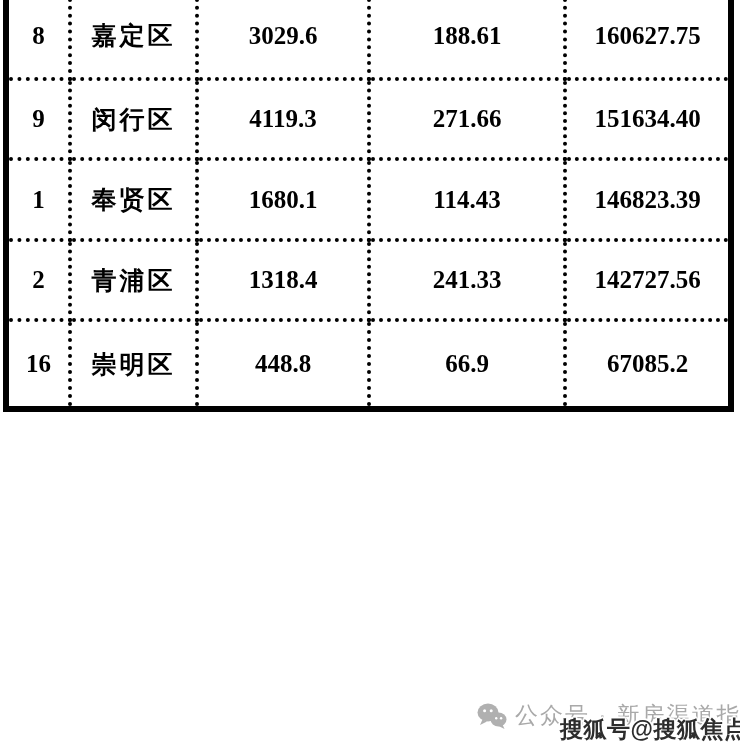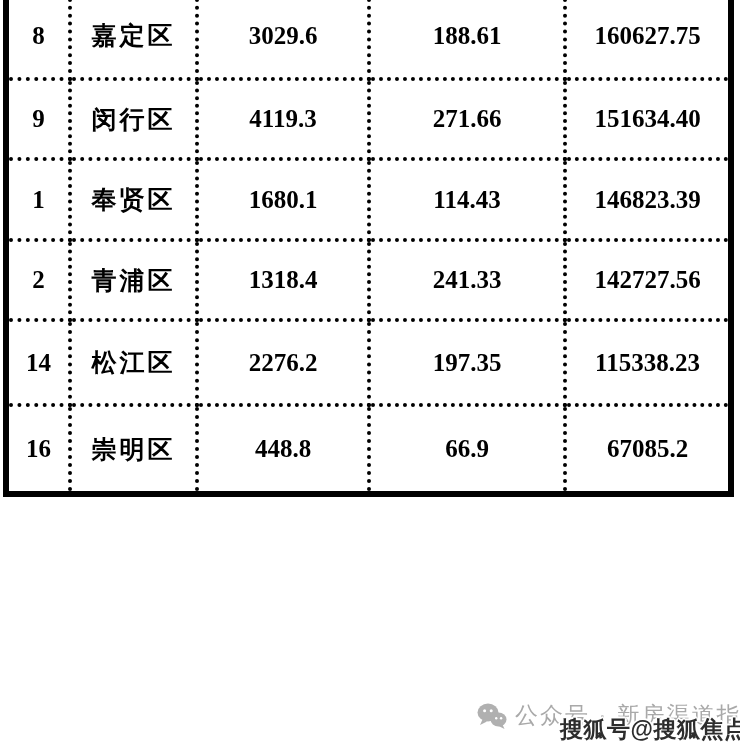--- a/index.html
+++ b/index.html
@@ -102,27 +102,20 @@
         <td class="value-cell">114.43</td>
         <td class="value-cell">146823.39</td>
       </tr>
       <tr style="height:80px">
         <td class="rank-cell">2</td>
         <td class="district-cell">青浦区</td>
         <td class="value-cell">1318.4</td>
         <td class="value-cell">241.33</td>
         <td class="value-cell">142727.56</td>
       </tr>
-      <tr style="height:85px">
-        <td class="rank-cell">14</td>
-        <td class="district-cell">松江区</td>
-        <td class="value-cell">2276.2</td>
-        <td class="value-cell">197.35</td>
-        <td class="value-cell">115338.23</td>
-      </tr>
       <tr style="height:89px">
         <td class="rank-cell">16</td>
         <td class="district-cell">崇明区</td>
         <td class="value-cell">448.8</td>
         <td class="value-cell">66.9</td>
         <td class="value-cell">67085.2</td>
       </tr>
     </tbody>
   </table>
 

